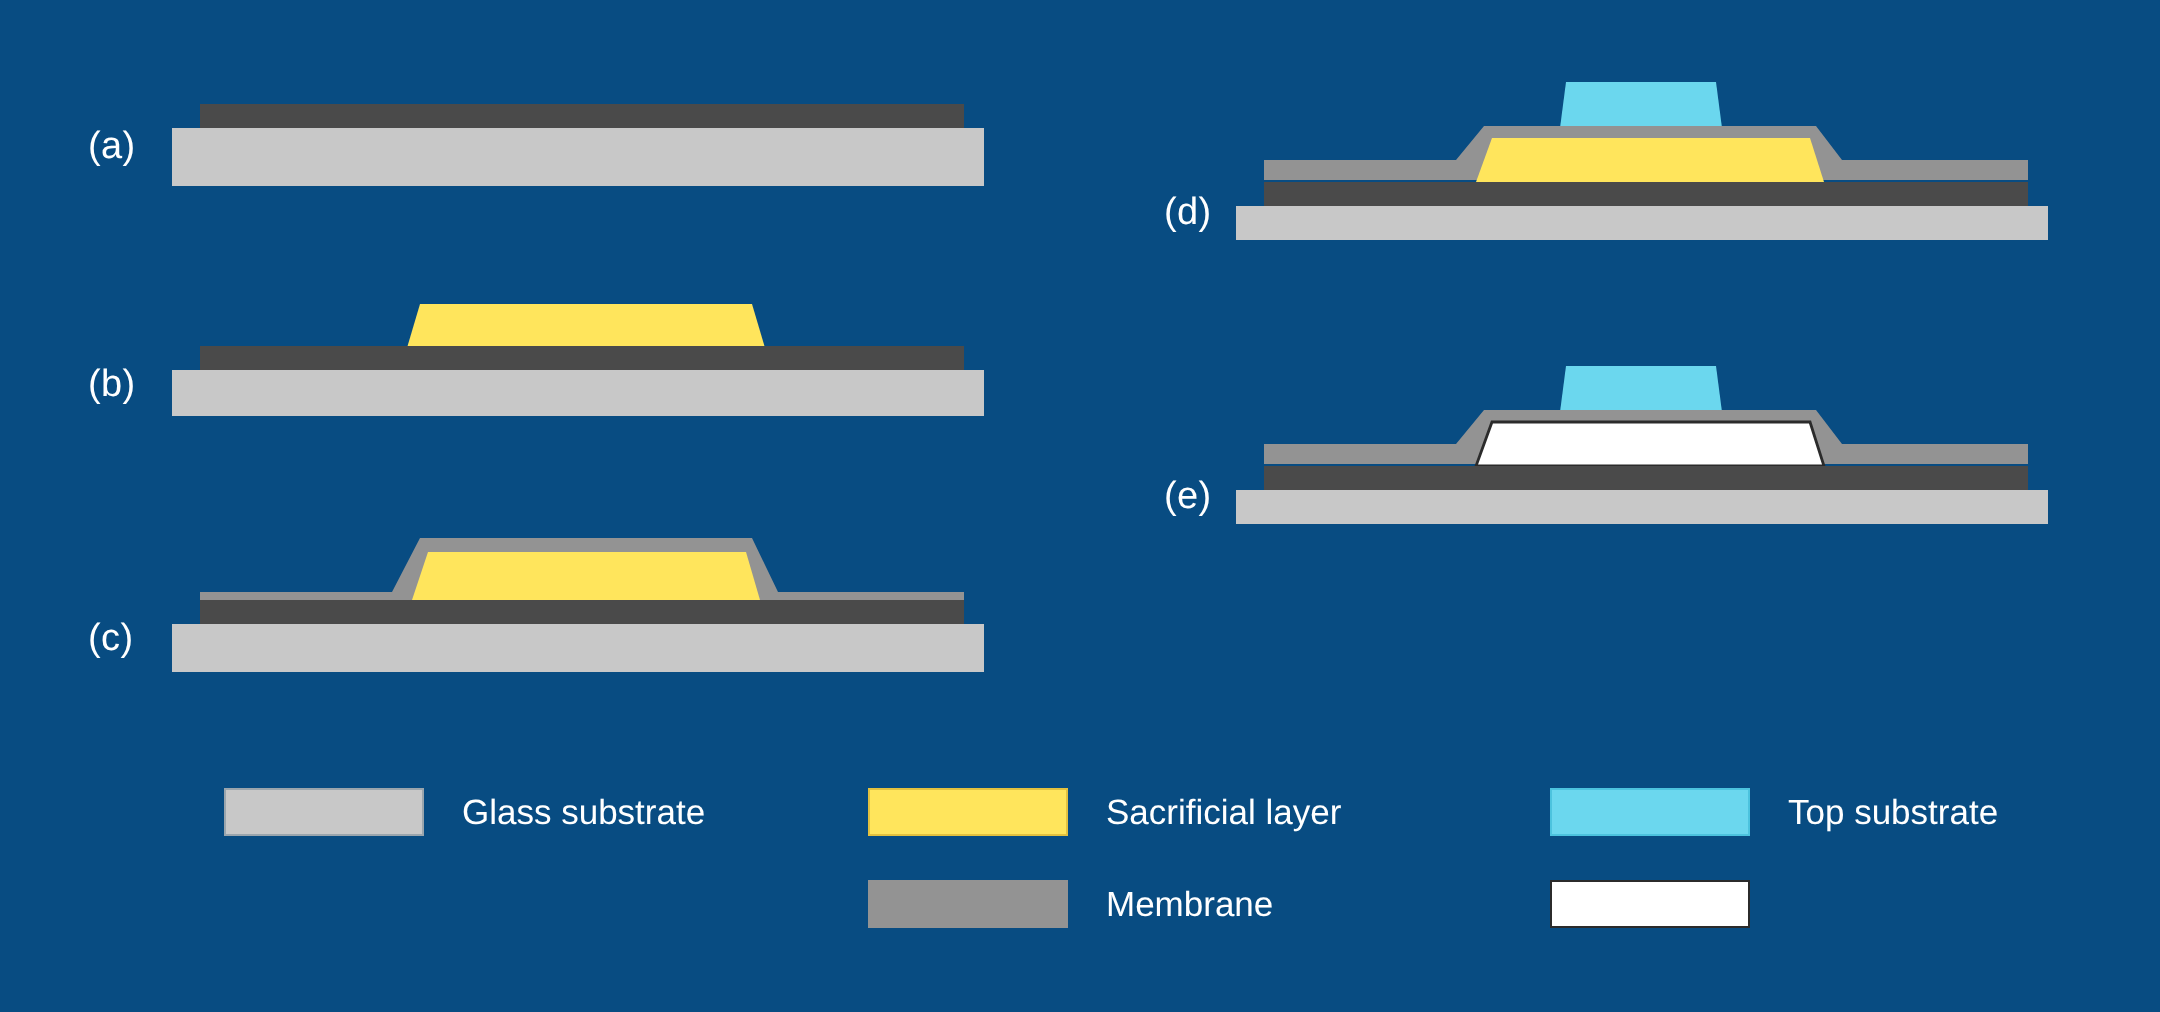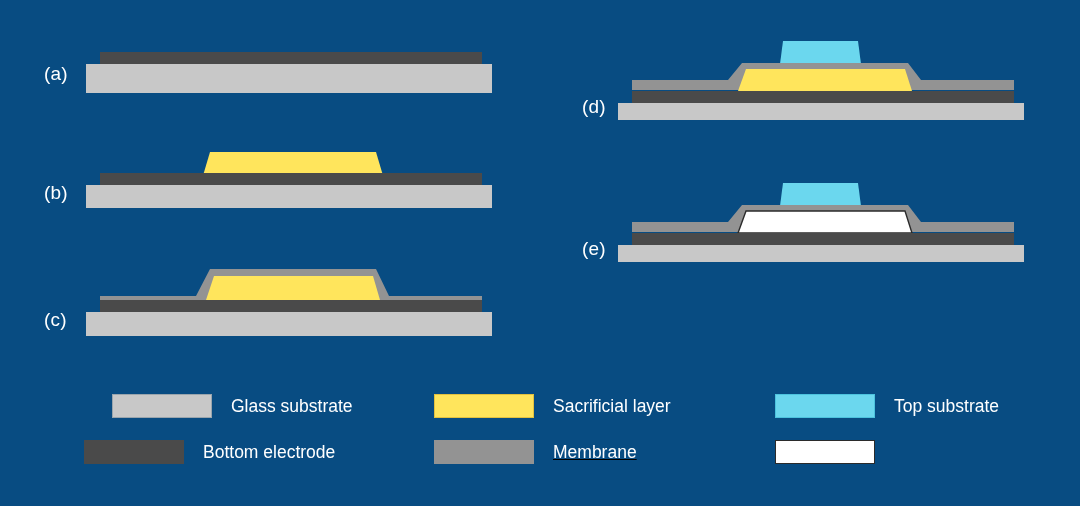--- a/index.html
+++ b/index.html
@@ -109,31 +109,27 @@
     <rect x="0" y="65" width="406" height="24" fill="#C8C8C8"></rect>
   </svg>
 
   <div id="legend">
 
     <div class="legend-item" style="left:100px; top:14px;padding-left:12px;">
       <div class="legend-swatch" style="background:#C8C8C8; border:1px solid #9AA5AD;"></div>
       <div class="legend-text">Glass substrate</div>
     </div>
 
-    <div class="legend-item" style="left:84px; top:60px;">
-      <div class="legend-swatch" style="background:#4A4A4A; border:1px solid #4A4A4A;"></div>
-      <div class="legend-text">Bottom electrode</div>
-    </div>
 
     <div class="legend-item" style="left:434px; top:14px;">
       <div class="legend-swatch" style="background:#FFE55C; border:1px solid #E3C13F;"></div>
       <div class="legend-text">Sacrificial layer</div>
     </div>
 
-    <div class="legend-item" style="left:434px; top:60px;text-decoration:underline;">
+    <div class="legend-item" style="left:434px; top:60px;">
       <div class="legend-swatch" style="background:#939393; border:1px solid #939393;"></div>
       <div class="legend-text">Membrane</div>
     </div>
 
     <div class="legend-item" style="left:775px; top:14px;">
       <div class="legend-swatch" style="background:#6BD7EE; border:1px solid #4CC3DE;"></div>
       <div class="legend-text">Top substrate</div>
     </div>
 
     <div class="legend-item" style="left:775px; top:60px;">

